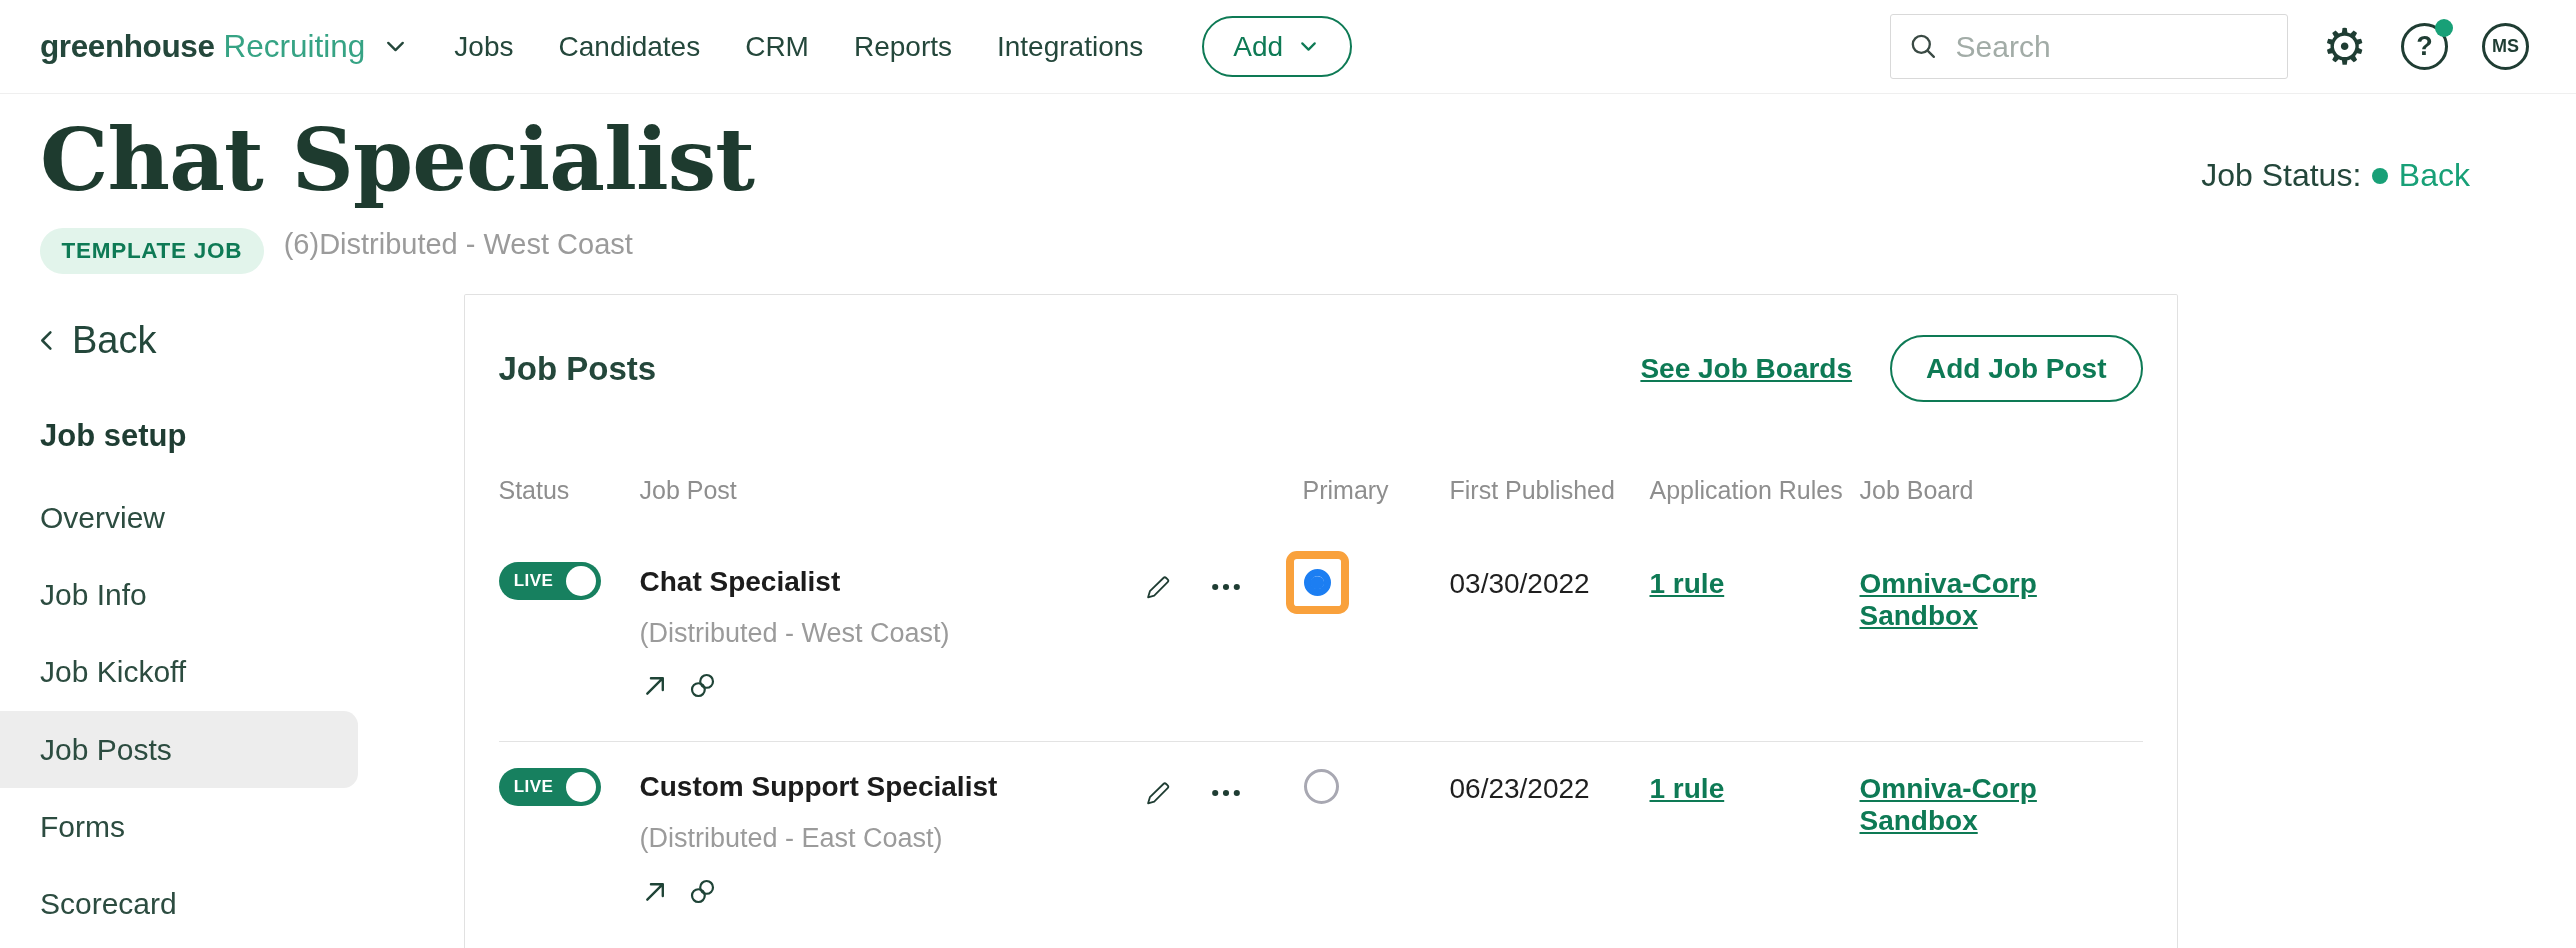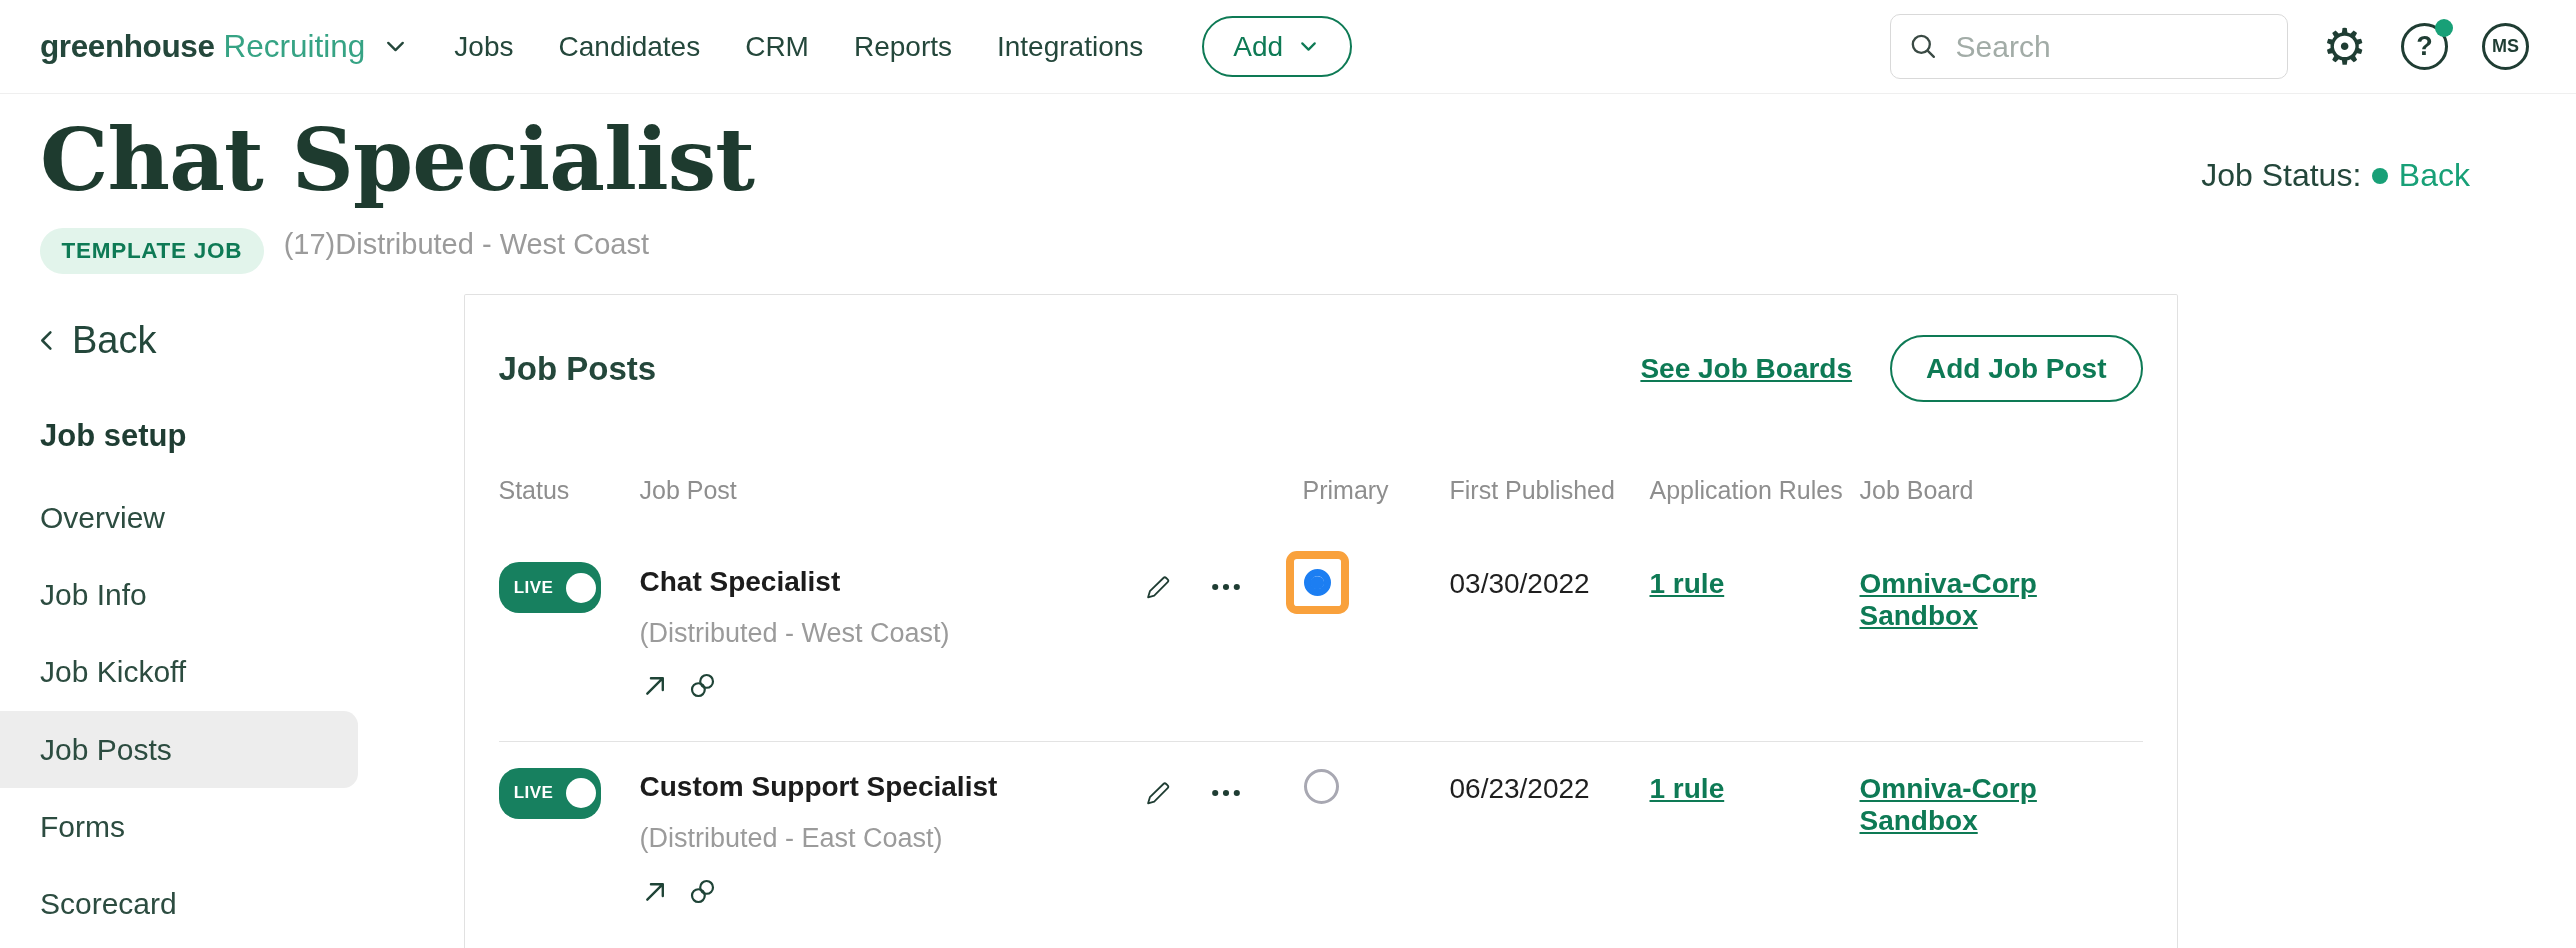--- a/index.html
+++ b/index.html
@@ -13,21 +13,21 @@
   .brand-word { font-size:31.5px; font-weight:600; color:#24473B; letter-spacing:-0.4px; }
   .brand-product { font-size:31.5px; font-weight:500; color:#36A384; margin-left:9px; }
   .chev { margin-left:16px; }
   .nav-links { display:flex; gap:45px; margin-left:44px; }
   .nav-link { font-size:28px; font-weight:500; color:#24473B; cursor:pointer; white-space:nowrap; }
   .add-btn { margin-left:59px; display:flex; align-items:center; gap:12.6px;
              border:2.2px solid #0E7A55; border-radius:40px; padding:12.6px 29px;
              background:#fff; color:#0E7A55; font-size:28px; font-weight:500;
              font-family:inherit; cursor:pointer; }
   .nav-right { margin-left:auto; display:flex; align-items:center; gap:34px; }
-  .search-box { width:398px; height:65px; border:1.8px solid #D9D9D9; border-radius:10px;
+  .search-box { width:398px; height:65px; border:1.8px solid #D9D9D9; border-radius:3px;
                 display:flex; align-items:center; padding:0 16px; gap:14.4px; background:#fff; }
   .search-box input { border:none; outline:none; flex:1; font-size:30px;
                       font-family:inherit; color:#333; min-width:0; }
   .search-box input::placeholder { color:#A2ACA7; }
   .icon-btn { cursor:pointer; display:flex; align-items:center; justify-content:center; }
   .gear-glyph { font-family:"DejaVu Sans", sans-serif; font-size:50px; line-height:1; color:#1F3D33; }
   .help-wrap { position:relative; width:47px; height:47px; }
   .help-circle { width:47px; height:47px; border:3.1px solid #1F3D33; border-radius:50%;
                  display:flex; align-items:center; justify-content:center;
                  font-size:27px; font-weight:700; color:#1F3D33; }
@@ -74,21 +74,21 @@
   .add-post-btn { border:2.2px solid #0E7A55; border-radius:40px; padding:15.3px 34px;
                   background:#fff; color:#0E7A55; font-size:28px; font-weight:700;
                   font-family:inherit; cursor:pointer; white-space:nowrap; }
 
   .grid { display:grid; grid-template-columns:141px 500px 67px 79px 164px 200px 210px 1fr; }
   .thead { margin-top:74px; color:#8E8E8E; font-size:25px; padding-bottom:32px; }
   .th-primary { padding-left:17px; }
   .post-row { padding:21.6px 0 40px; align-items:start; }
   .post-row + .post-row { border-top:1.8px solid #E3E3E3; }
 
-  .toggle { width:102px; height:51px; background:#17805F; border-radius:20px;
+  .toggle { width:102px; height:38px; background:#17805F; border-radius:20px;
             display:flex; align-items:center; padding:0 4.5px 0 15.3px; cursor:pointer;
             margin-top:3.6px; }
   .toggle-label { color:#fff; font-size:17px; font-weight:700; letter-spacing:0.4px; flex:1; }
   .toggle-knob { width:30px; height:30px; background:#fff; border-radius:50%; flex:none; }
 
   .post-name { font-size:28px; font-weight:700; color:#1C1C1C; padding-top:7.2px; }
   .post-loc { font-size:27px; color:#9B9B9B; margin-top:20px; }
   .post-icons { display:flex; gap:16px; margin-top:21.6px; color:#1F4437; }
   .cell-pad { padding-top:7.2px; }
   .date-cell { font-size:28px; font-weight:500; color:#1F1F1F; padding-top:9px; }
@@ -157,21 +157,21 @@
       <span>MS</span>
     </span>
   </div>
 </header>
 
 <section class="page-head">
   <div>
     <h1 class="page-title">Chat Specialist</h1>
     <div class="subtitle-row">
       <span class="badge">TEMPLATE JOB</span>
-      <span class="subtitle">(17)Distributed - West Coast</span>
+      <span class="subtitle">(6)Distributed - West Coast</span>
     </div>
   </div>
   <div class="job-status">
     <span>Job Status:</span>
     <span class="status-dot"></span>
     <span class="status-open">Back</span>
   </div>
 </section>
 
 <div class="main">

